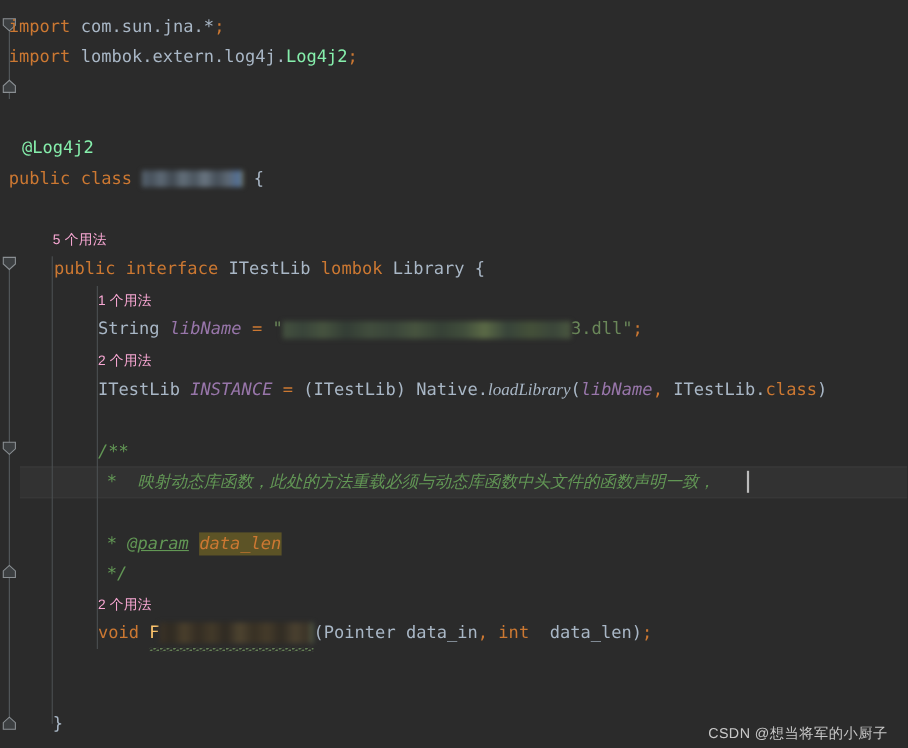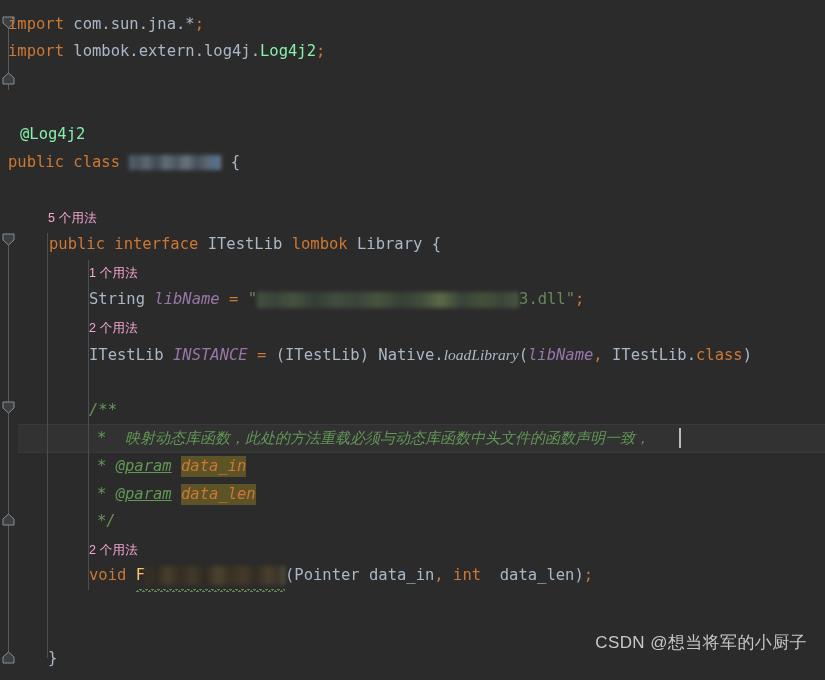--- a/index.html
+++ b/index.html
@@ -169,24 +169,24 @@
     width: 2px;
     height: 20px;
     background: #bbbbbb;
     z-index: 4;
   }
 
   
   .watermark {
     position: absolute;
     right: 18px;
-    bottom: 24px;
+    bottom: 0;
     color: #c8c8c8;
     font-family: "Liberation Sans", sans-serif;
-    font-size: 17px;
+    font-size: 13px;
     letter-spacing: .4px;
     z-index: 5;
     white-space: nowrap;
     text-align: center;
   }
 </style>
 </head>
 <body>
 
 <div id="editor">
@@ -254,21 +254,20 @@
     <div class="line" style="left:89px; top:286px;"><span class="pln">String</span><span class="pln"> </span><span class="fld">libName</span><span class="pln"> </span><span class="semi">=</span><span class="pln"> </span><span class="str">"</span><span class="redact lib-name"></span><span class="str">3.dll</span><span class="str">"</span><span class="semi">;</span></div>
 
     <div class="usage" style="left:89px; top:320px;">2 个用法</div>
 
     <div class="line" style="left:89px; top:341px;"><span class="pln">ITestLib</span><span class="pln"> </span><span class="fld">INSTANCE</span><span class="pln"> </span><span class="semi">=</span><span class="pln"> </span><span class="pln">(ITestLib)</span><span class="pln"> </span><span class="pln">Native</span><span class="pln">.</span><span class="mth">loadLibrary</span><span class="pln">(</span><span class="fld">libName</span><span class="semi">,</span><span class="pln"> </span><span class="pln">ITestLib</span><span class="pln">.</span><span class="kw">class</span><span class="pln">)</span></div>
 
     <div class="line" style="left:89px; top:397px;"><span class="cmt">/**</span></div>
 
     <div class="line" style="left:97px; top:425px;"><span class="cmt">*</span><span class="cmt">  </span><span class="cmt" style="font-family:'Liberation Serif', serif; font-size:15px;">映射动态库函数，此处的方法重载必须与动态库函数中头文件的函数声明一致，</span></div>
 
-    <div class="line" style="left:97px; top:453px;"><span class="cmt">*</span><span class="cmt"> </span><span class="tag">@param</span><span class="cmt"> </span><span class="tagval">data_in</span></div>
 
     <div class="line" style="left:97px; top:481px;"><span class="cmt">*</span><span class="cmt"> </span><span class="tag">@param</span><span class="cmt"> </span><span class="tagval">data_len</span></div>
 
     <div class="line" style="left:97px; top:508px;"><span class="cmt">*/</span></div>
 
     <div class="usage" style="left:89px; top:542px;">2 个用法</div>
 
     <div class="line" style="left:89px; top:562px;"><span class="kw">void</span><span class="pln"> </span><span class="squiggle"><span class="pln" style="color:#ffc66d;">F</span><span class="redact fn-name"></span></span><span class="pln">(</span><span class="pln">Pointer</span><span class="pln"> </span><span class="param">data_in</span><span class="semi">,</span><span class="pln"> </span><span class="kw">int</span><span class="pln">  </span><span class="param">data_len</span><span class="pln">)</span><span class="semi">;</span></div>
 
     <div class="line" style="left:48px; top:645px;"><span class="brace">}</span></div>

